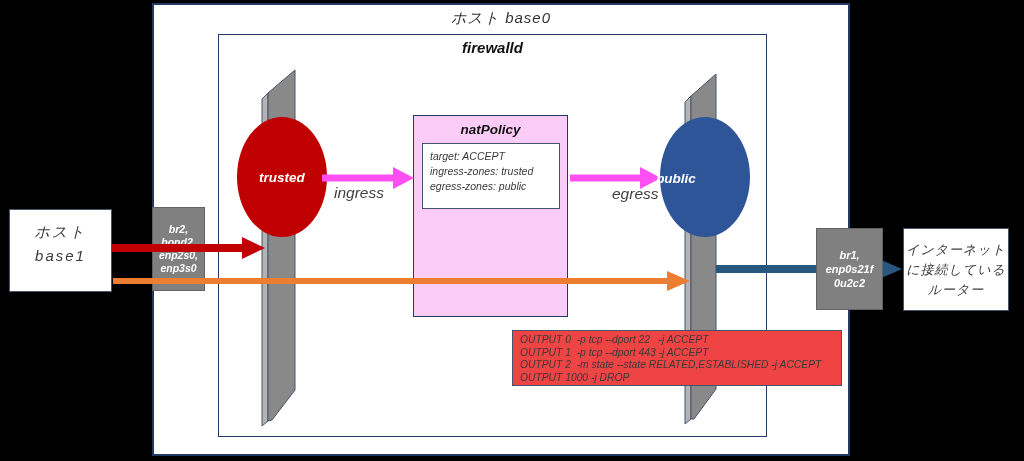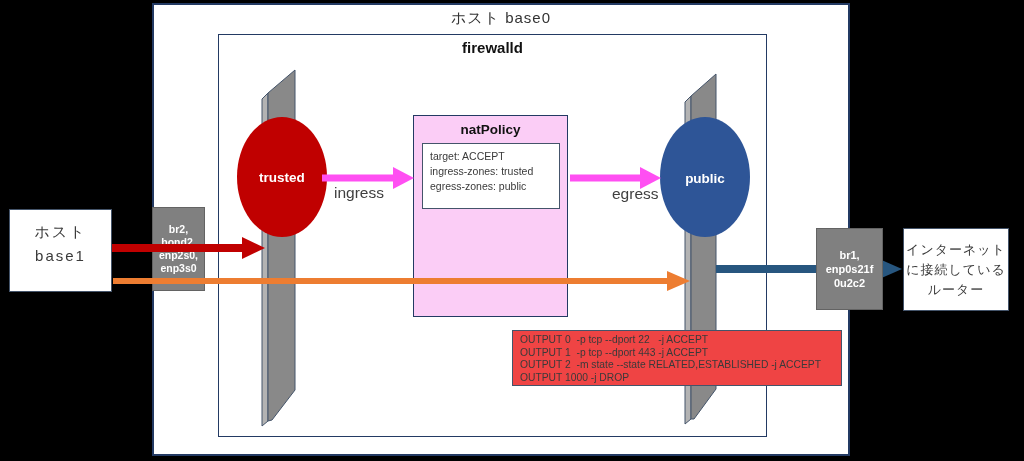--- a/index.html
+++ b/index.html
@@ -4,20 +4,21 @@
 <style>
   html, body { margin: 0; padding: 0; background: #000; }
   * { box-sizing: border-box; }
   .stage {
     position: relative;
     width: 1024px;
     height: 461px;
     background: #000;
     font-family: "Liberation Sans", sans-serif;
     overflow: hidden;
+    font-style: italic;
   }
   .abs { position: absolute; }
 
   
   .outer-box {
     left: 152px; top: 3px; width: 698px; height: 453px;
     background: #ffffff; border: 2px solid #233a63;
   }
   .fw-box {
     left: 218px; top: 34px; width: 549px; height: 403px;
@@ -69,21 +70,21 @@
     color: #ffffff; font-weight: bold; text-align: center;
   }
   .br2-box { left: 152px; top: 207px; width: 53px; height: 84px; font-size: 10.5px; line-height: 13px; }
   .br1-box { left: 816px; top: 228px; width: 67px; height: 82px; font-size: 11px; line-height: 14px; }
 
   
   .zone-label {
     text-align: center; color: #ffffff; font-weight: bold; font-size: 13.5px;
   }
   .trusted-label { left: 237px; top: 170px; width: 90px; }
-  .public-label  { left: 660px; top: 171px; width: 90px; }
+  .public-label  { left: 631px; top: 171px; width: 90px; }
 
   .masq-box {
     left: 653px; top: 134px; width: 104px; height: 31px;
     background: #ffffff; border: 1px solid #233a63;
     text-align: center; line-height: 29px; font-size: 11px; color: #333333;
   }
 
   .flow-label { font-size: 15.5px; color: #404040; }
   .ingress-label { left: 334px; top: 184px; }
   .egress-label  { left: 584px; top: 185px; margin-left: 28px; }

